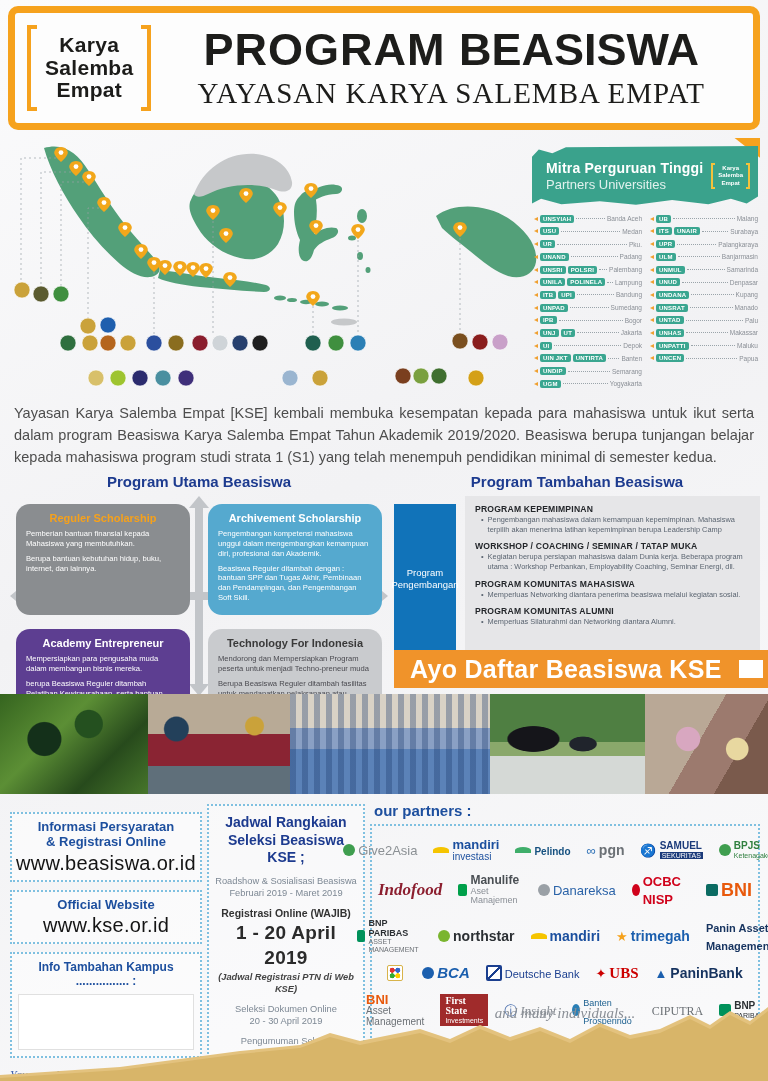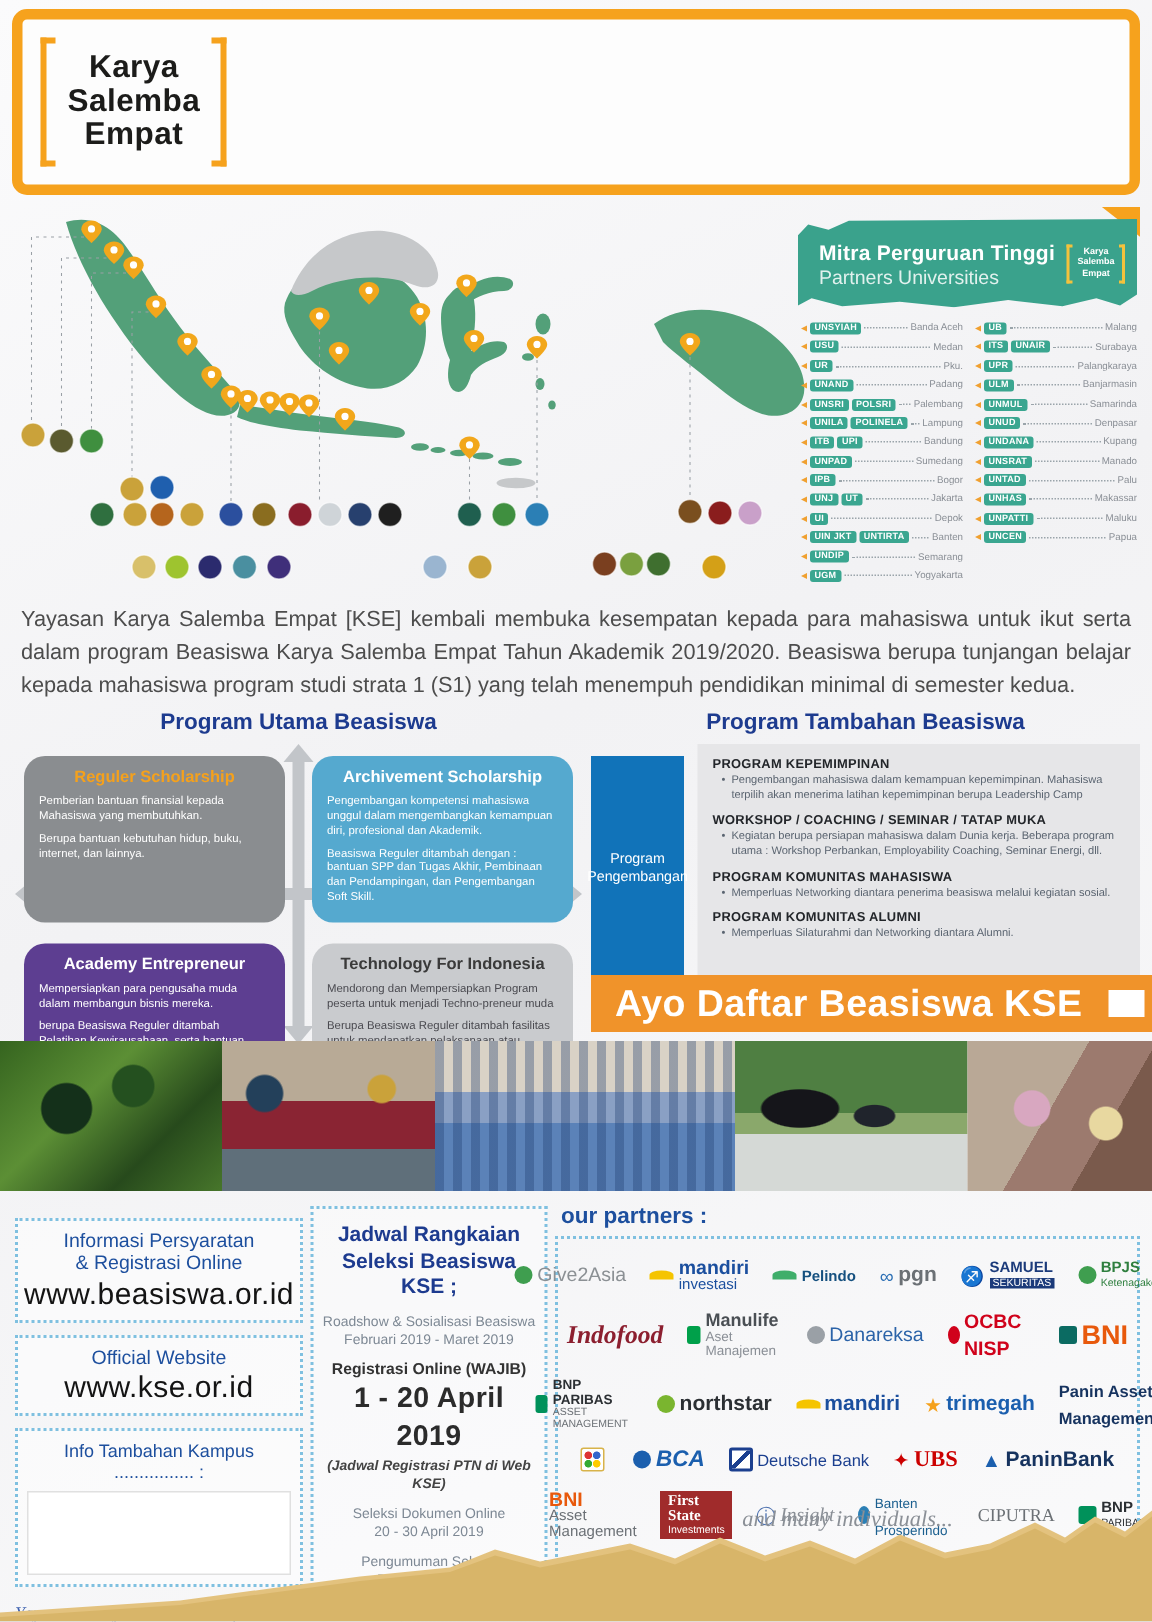--- a/index.html
+++ b/index.html
@@ -67,21 +67,21 @@
   .p1{background:radial-gradient(circle at 30% 45%,#14301a 0 14%,transparent 15%),radial-gradient(circle at 60% 30%,#24501f 0 12%,transparent 13%),linear-gradient(135deg,#35641f 0%,#5c8f35 38%,#274a1c 70%,#47762b 100%);}
   .p2{background:radial-gradient(circle at 20% 35%,#23405a 0 9%,transparent 10%),radial-gradient(circle at 75% 32%,#caa23a 0 7%,transparent 8%),linear-gradient(#b8aa96 0 40%,#8a2433 40% 72%,#5f6f7a 72%);}
   .p3{background:repeating-linear-gradient(90deg,rgba(30,60,110,.35) 0 6px,transparent 6px 12px),linear-gradient(#d9d2c6 0 34%,#8aa0c4 34% 55%,#5b82b8 55%);}
   .p4{background:radial-gradient(ellipse at 28% 45%,#15151a 0 16%,transparent 17%),radial-gradient(ellipse at 60% 50%,#20242c 0 10%,transparent 11%),linear-gradient(#4f7f42 0 48%,#8aa86b 48% 62%,#d5d9d6 62%);}
   .p5{background:radial-gradient(circle at 35% 45%,#d8a7c0 0 12%,transparent 13%),radial-gradient(circle at 75% 55%,#e8d8a0 0 10%,transparent 11%),linear-gradient(120deg,#b9a896 0 45%,#9c7a6e 45% 70%,#7a5a4c 70%);}
   
   .bottom{position:absolute;left:0;top:800px;width:768px;height:281px;}
   .dbox{border:2px dotted #7fc0e0;box-sizing:border-box;text-align:center;background:rgba(255,255,255,.5);}
   .c1{position:absolute;left:10px;top:12px;width:192px;}
   .bA{padding:5px 2px;margin-bottom:8px;}
-  .bt{color:#1d4f9e;font-weight:normal;font-size:13px;line-height:1.18;text-align:center;}
+  .bt{color:#1d4f9e;font-weight:bold;font-size:13px;line-height:1.18;text-align:center;}
   .burl{font-size:20px;color:#141414;letter-spacing:.3px;margin-top:2px;}
   .bC{text-align:left;padding:6px 6px;margin-bottom:10px;}
   .bC .bt{font-size:12px;}
   .empty-box{height:54px;background:#fff;border:1px solid #e0e0e0;margin-top:6px;}
   .tagline{margin-top:6px;color:#3b5fae;font-family:"Liberation Serif","DejaVu Serif",serif;font-style:italic;}
   .tg0{font-size:12px;letter-spacing:.4px;margin-bottom:3px;}
   .c2{position:absolute;left:207px;top:4px;width:158px;height:254px;box-sizing:border-box;border:2px dotted #7fc0e0;padding:8px 4px;text-align:center;background:rgba(255,255,255,.4);}
   .c2 h3{color:#1d3b8f;font-size:14px;font-weight:bold;line-height:1.25;margin:0 0 8px;}
   .sch-item{font-size:9.3px;color:#7d8894;margin-bottom:7.5px;line-height:1.32;}
   .sch-item.em{color:#3c3c3c;margin:2px 0 8px;}
@@ -113,20 +113,24 @@
 
   <div class="header">
     <div class="logo">
       <span class="lbrk l"></span>
       <div class="logo-text">
         <div>Karya</div>
         <div>Salemba</div>
         <div>Empat</div>
       </div>
       <span class="lbrk r"></span>
+    </div>
+    <div class="titles">
+      <div class="t1"><span>PROGRAM </span><span class="bold">BEASISWA</span></div>
+      <div class="t2">YAYASAN KARYA SALEMBA EMPAT</div>
     </div>
   </div>
 
   <div class="map-sec">
     <div class="ribbon"></div>
     <svg class="mapsvg" width="540" height="258" viewBox="0 0 540 258">
       <g fill="#53a079">
         <path d="M36,10 C56,4 70,16 80,32 C92,50 100,64 112,80 C124,96 136,108 146,120 C152,127 154,133 148,137 C138,143 124,136 112,126 C96,112 82,96 70,78 C56,58 42,32 36,10 Z"></path>
         <path d="M152,132 C170,134 190,138 210,140 C228,142 246,144 258,147 C264,149 263,154 256,154 C236,153 214,151 192,149 C174,147 158,144 150,140 Z"></path>
         <path d="M182,64 C188,48 200,40 218,38 C240,36 260,44 270,60 C278,74 278,92 270,106 C262,118 248,124 232,120 C214,116 198,104 190,90 C184,80 180,72 182,64 Z"></path>

